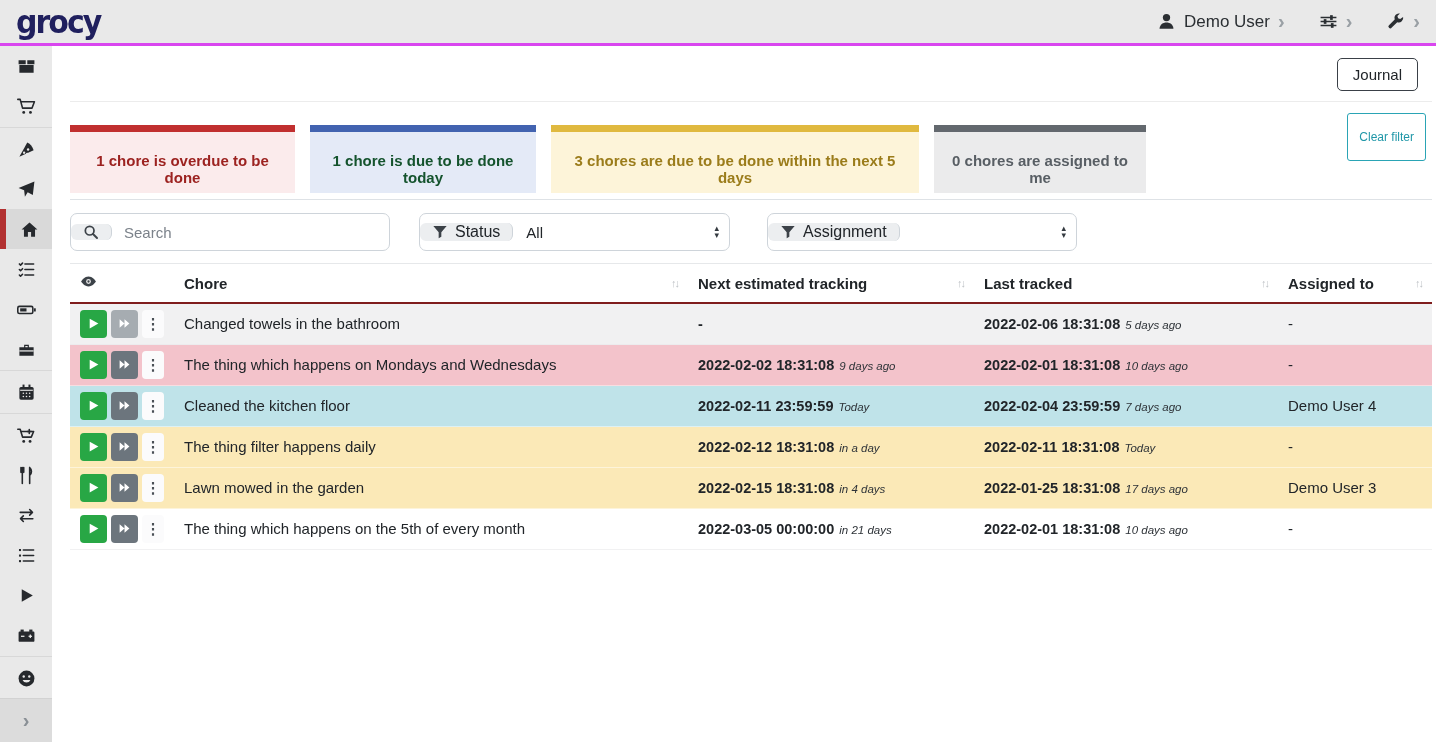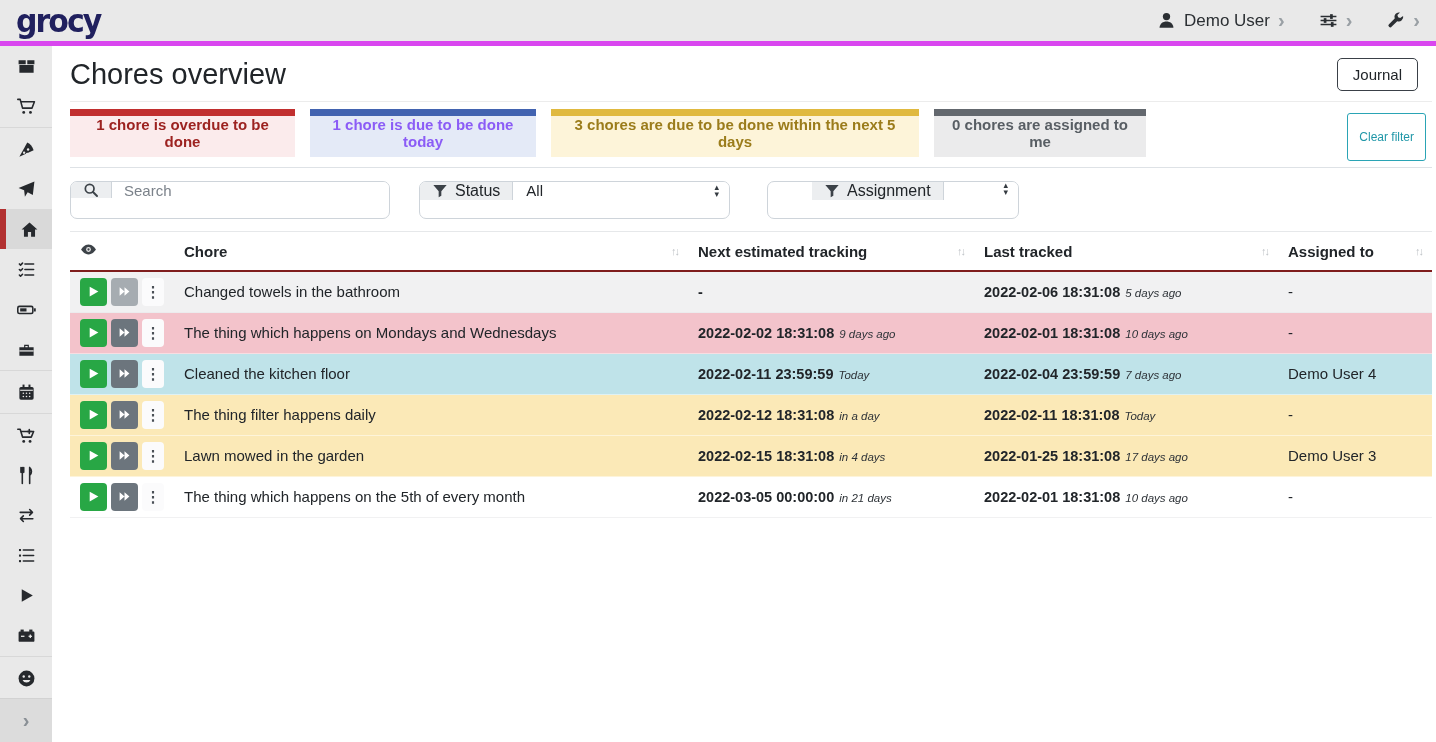--- a/index.html
+++ b/index.html
@@ -1,21 +1,21 @@
 <!DOCTYPE html>
 <html><head>
 <meta charset="utf-8">
 <style>
   * { box-sizing: border-box; margin: 0; padding: 0; }
   html,body { width:1436px; height:742px; overflow:hidden; }
   body { font-family:"Liberation Sans","DejaVu Sans",sans-serif; background:#fff; color:#212529; }
 
   
   .navbar { position:fixed; top:0; left:0; width:100%; height:46px; background:#e9e9e9;
-            border-bottom:5px solid #d946ef; display:flex; align-items:center; padding:12px 16px; z-index:10; }
+            border-bottom:3px solid #d946ef; display:flex; align-items:center; padding:12px 16px; z-index:10; }
   .brand { font-family:"DejaVu Sans",sans-serif; font-weight:700; font-size:30px; letter-spacing:-2px;
            color:#20205e; line-height:1; transform:scaleY(1.05); }
   .nav-right { margin-left:auto; display:flex; align-items:center; gap:34px; }
   .nav-item { display:flex; align-items:center; gap:8px; color:#2b2f33; font-size:17px; cursor:pointer; }
   .nav-item .chev { color:#9aa0a5; font-size:20px; font-weight:700; line-height:1; margin-top:-2px; }
   .nic { width:19px; height:19px; fill:#2b2f33; }
 
   
   .sidebar { position:fixed; top:46px; left:0; width:52px; bottom:0; background:#e9e9e9; z-index:9; }
   .side-item { height:40px; display:flex; align-items:center; justify-content:center; color:#26292d; cursor:pointer; }
@@ -29,41 +29,41 @@
 
   
   .main { position:absolute; top:46px; left:52px; width:1384px; padding:0 4px 0 18px; }
 
   .title-row { display:flex; align-items:center; padding:12px 0 10px; border-bottom:1px solid #ececec; }
   .page-title { font-size:29px; font-weight:500; color:#212529; }
   .btn-journal { margin-left:auto; margin-right:14px; background:#fff; border:1px solid #3a4047; color:#212529;
                  font-size:15px; padding:7px 15px; border-radius:5px; cursor:pointer; font-family:inherit; }
 
   .pill-row { display:flex; align-items:flex-start; margin-top:7px; gap:15px; }
-  .pill { border-top:7px solid; padding:0 8px 7px; font-weight:700; font-size:15px; text-align:center; cursor:pointer; }
+  .pill { border-top:7px solid; padding:20px 8px 7px; font-weight:700; font-size:15px; text-align:center; cursor:pointer;margin-top:16px; }
   .pill-red    { width:225px; border-color:#c12f2f; background:#fbebec; color:#9c2220; }
-  .pill-blue   { width:226px; border-color:#4263b0; background:#e4eaf7; color:#8b5cf6; }
+  .pill-blue   { width:226px; border-color:#4263b0; background:#e4eaf7; color:#14532d; }
   .pill-yellow { width:368px; border-color:#e0b93f; background:#fdf4d9; color:#9b7c1b; }
   .pill-gray   { width:212px; border-color:#63686e; background:#ebebec; color:#585e64; }
   .btn-clear { margin-left:auto; margin-right:6px; margin-top:4px; background:#fff; border:1px solid #2aa4b5;
                color:#2097a8; font-size:12px; padding:16px 11px; border-radius:3px; cursor:pointer; font-family:inherit; }
   .pill-underline { border-bottom:1px solid #dee2e6; margin-top:6px; }
 
   
   .filter-row { display:flex; align-items:center; padding:13px 0 12px; }
-  .igroup { display:flex; align-items:flex-start; height:38px; border:1px solid #ced4da; border-radius:7px;
+  .igroup { display:flex; align-items:center; height:38px; border:1px solid #ced4da; border-radius:7px;
             overflow:hidden; background:#fff; }
   .igroup .prepend { background:#eceef0; border-right:1px solid #ced4da; display:flex; align-items:center;
-                     gap:7px; padding:0 12px; color:#212529; font-size:16px; }
+                     gap:7px; padding:0 12px; color:#212529; font-size:16px;border-radius:6px; }
   .pic { width:16px; height:16px; fill:#3c4248; }
   .search-group { width:320px; }
   .search-group input { border:none; outline:none; flex:1; font-size:15px; padding:0 12px; font-family:inherit; color:#212529; }
   .search-group input::placeholder { color:#7b828a; }
   .sel-group { width:311px; margin-left:29px; }
-  .sel-group.assign { width:252px; margin-left:37px;padding-left:44px; }
+  .sel-group.assign { width:310px; margin-left:37px; }
   .selbox { flex:1; display:flex; align-items:center; padding:0 10px 0 13px; font-size:15px; cursor:pointer; background:#fff;gap:28px; }
   .selbox .arrows { margin-left:auto; display:flex; flex-direction:column; align-items:center; color:#343a40;
                     font-size:9px; line-height:7px; }
 
   
   table { width:100%; border-collapse:collapse; table-layout:fixed; }
   col.c-btn { width:104px; } col.c-chore { width:514px; } col.c-next { width:286px; }
   col.c-last { width:304px; } col.c-assign { width:154px; }
   th { text-align:left; font-size:15px; font-weight:700; color:#212529; padding:9px 10px;
        border-top:1px solid #e6e8ea; border-bottom:2px solid #7f1d1d; cursor:pointer; }
@@ -235,21 +235,20 @@
       </svg>
     </div>
   <div class="side-toggle">
     <span>›</span>
   </div>
 </div>
 
 <div class="main">
 
   <div class="title-row">
-    <h1 class="page-title">Chores overview</h1>
     <button class="btn-journal">Journal</button>
   </div>
 
   <div class="pill-row">
     <div class="pill pill-red">1 chore is overdue to be done</div>
     <div class="pill pill-blue">1 chore is due to be done today</div>
     <div class="pill pill-yellow">3 chores are due to be done within the next 5 days</div>
     <div class="pill pill-gray">0 chores are assigned to me</div>
     <button class="btn-clear">Clear filter</button>
   </div>

